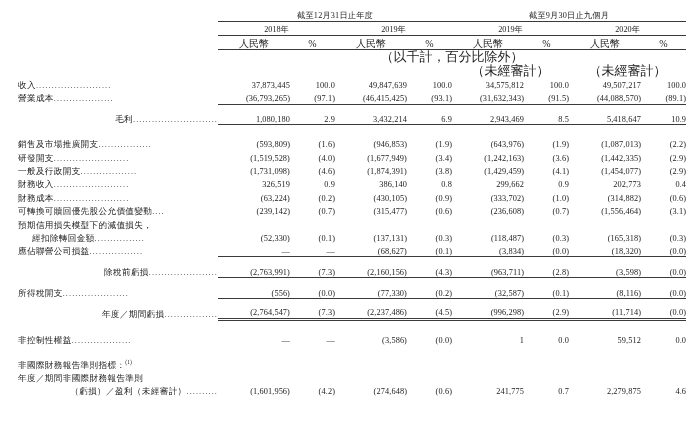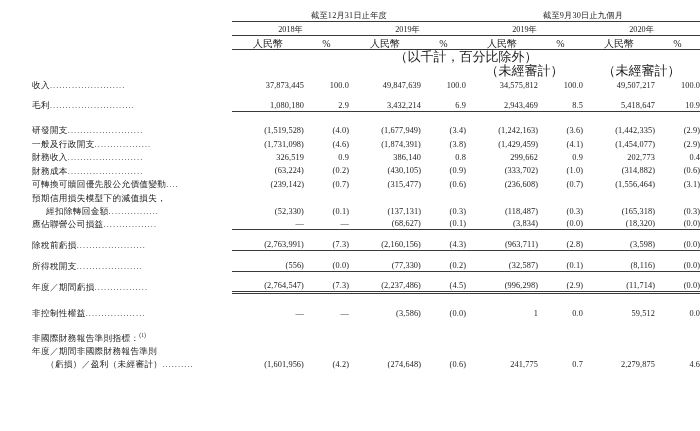--- a/index.html
+++ b/index.html
@@ -20,21 +20,21 @@
   #sheet {
     position: relative;
     width: 700px;
     height: 431px;
     box-sizing: border-box;
   }
 
   table.fin {
     position: absolute;
     top: 8px;
-    left: 32px;
+    left: 18px;
     width: 668px;
     border-collapse: collapse;
     table-layout: fixed;
     font-size: 8.3px;
     line-height: 1.05;
   }
 
   table.fin td, table.fin th {
     padding: 0;
     margin: 0;
@@ -100,21 +100,21 @@
 
   td.num, td.pct {
     text-align: right;
     font-size: 8.3px;
     padding-right: 1px;
     letter-spacing: .1px;
   }
   td.pct { padding-right: 2px; }
 
   .b { font-weight: bold; }
-  .bold-row td { font-weight: bold; }
+  .bold-row td { font-weight: bold; text-align: right; }
   td.botline  { border-bottom: 1px solid #3a3a3a; }
   td.dblline  { border-bottom: 3px double #3a3a3a; }
 
   .sup {
     font-size: 5.6px;
     vertical-align: super;
     letter-spacing: 0;
   }
 
   .dots {
@@ -188,20 +188,31 @@
         <td class="num">37,873,445</td>
         <td class="pct">100.0</td>
         <td class="num">49,847,639</td>
         <td class="pct">100.0</td>
         <td class="num">34,575,812</td>
         <td class="pct">100.0</td>
         <td class="num">49,507,217</td>
         <td class="pct">100.0</td>
       </tr>
 
+      <tr class="r">
+        <td class="label"><span>營業成本</span><span class="dots">...................</span></td>
+        <td class="num botline">(36,793,265)</td>
+        <td class="pct botline">(97.1)</td>
+        <td class="num botline">(46,415,425)</td>
+        <td class="pct botline">(93.1)</td>
+        <td class="num botline">(31,632,343)</td>
+        <td class="pct botline">(91.5)</td>
+        <td class="num botline">(44,088,570)</td>
+        <td class="pct botline">(89.1)</td>
+      </tr>
 
       <tr class="spacer">
           <td colspan="9"></td>
         </tr>
 
       <tr class="r bold-row">
         <td class="label b"><span>毛利</span><span class="dots" style="font-weight:normal">...........................</span></td>
         <td class="num botline">1,080,180</td>
         <td class="pct botline">2.9</td>
         <td class="num botline">3,432,214</td>
@@ -209,20 +220,31 @@
         <td class="num botline">2,943,469</td>
         <td class="pct botline">8.5</td>
         <td class="num botline">5,418,647</td>
         <td class="pct botline">10.9</td>
       </tr>
 
       <tr class="spacer-lg">
           <td colspan="9"></td>
         </tr>
 
+      <tr class="r">
+        <td class="label"><span>銷售及市場推廣開支</span><span class="dots">.................</span></td>
+        <td class="num">(593,809)</td>
+        <td class="pct">(1.6)</td>
+        <td class="num">(946,853)</td>
+        <td class="pct">(1.9)</td>
+        <td class="num">(643,976)</td>
+        <td class="pct">(1.9)</td>
+        <td class="num">(1,087,013)</td>
+        <td class="pct">(2.2)</td>
+      </tr>
 
       <tr class="r">
         <td class="label"><span>研發開支</span><span class="dots">........................</span></td>
         <td class="num">(1,519,528)</td>
         <td class="pct">(4.0)</td>
         <td class="num">(1,677,949)</td>
         <td class="pct">(3.4)</td>
         <td class="num">(1,242,163)</td>
         <td class="pct">(3.6)</td>
         <td class="num">(1,442,335)</td>

